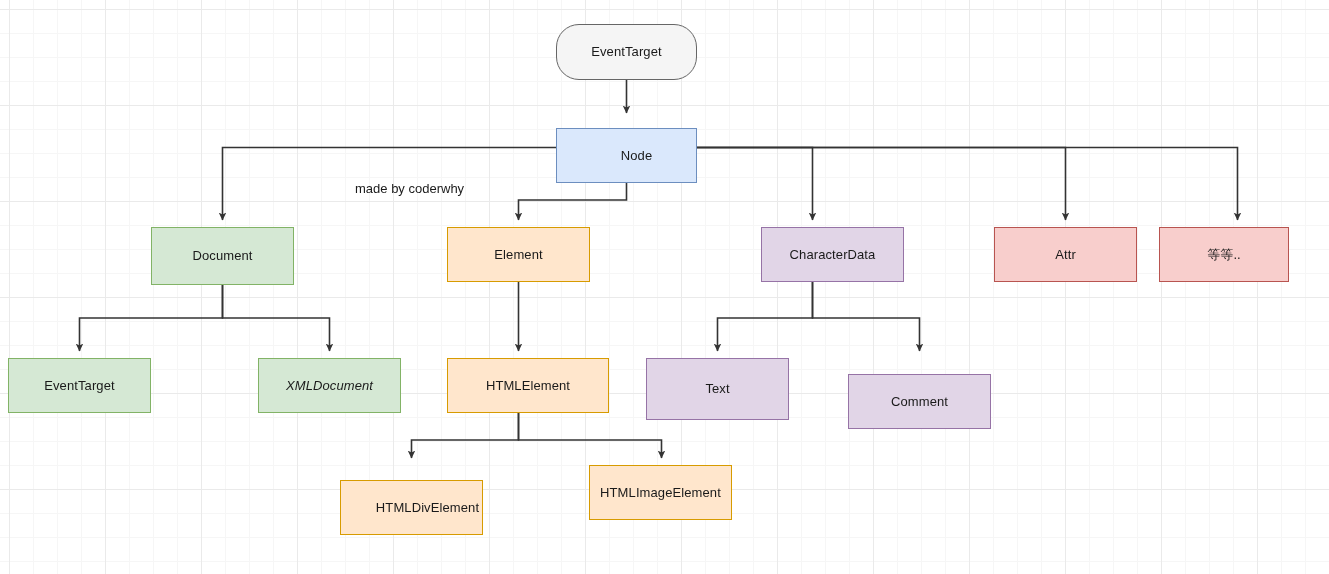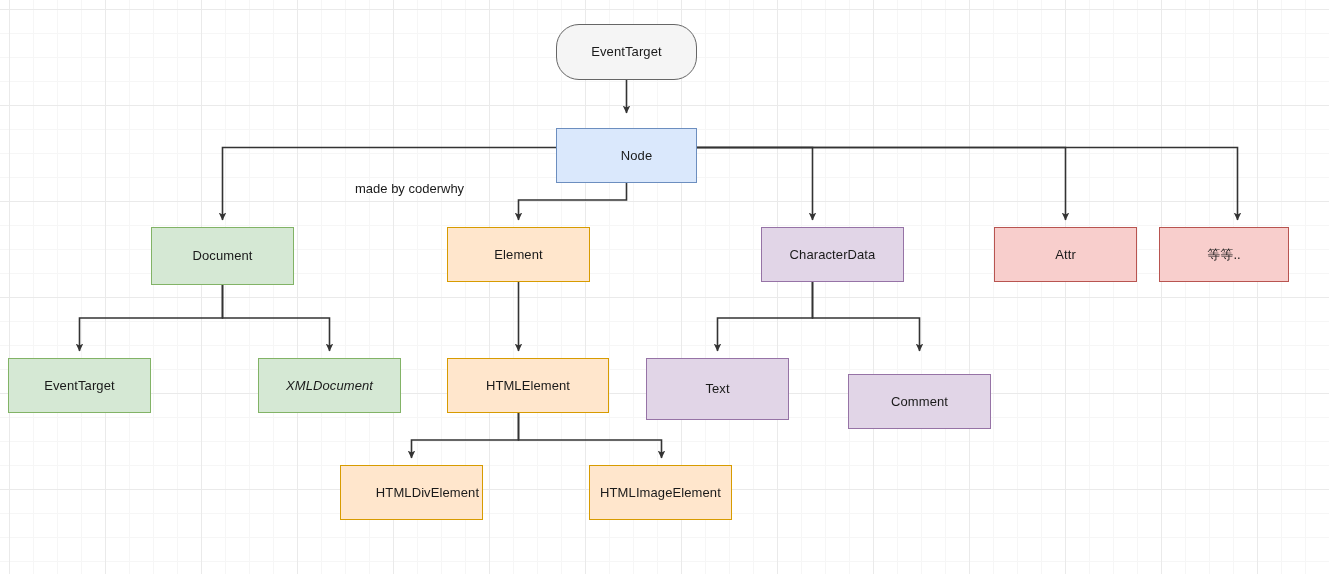--- a/index.html
+++ b/index.html
@@ -115,21 +115,21 @@
       </div>
       <div class="node" style="left: 447px; top: 358px; width: 162px; height: 55px; background: rgb(255, 230, 204); border-color: rgb(215, 155, 0);">
         <span class="node-label">HTMLElement</span>
       </div>
       <div class="node" style="left: 646px; top: 358px; width: 143px; height: 62px; background: rgb(225, 213, 231); border-color: rgb(150, 115, 166);">
         <span class="node-label">Text</span>
       </div>
       <div class="node" style="left: 848px; top: 358px; width: 143px; height: 55px; background: rgb(225, 213, 231); border-color: rgb(150, 115, 166); margin-top: 16px;">
         <span class="node-label">Comment</span>
       </div>
-      <div class="node" style="left: 340px; top: 465px; width: 143px; height: 55px; background: rgb(255, 230, 204); border-color: rgb(215, 155, 0); padding-left: 32px;">
+      <div class="node" style="left: 340px; top: 480px; width: 143px; height: 55px; background: rgb(255, 230, 204); border-color: rgb(215, 155, 0); padding-left: 32px;">
         <span class="node-label">HTMLDivElement</span>
       </div>
       <div class="node" style="left: 589px; top: 465px; width: 143px; height: 55px; background: rgb(255, 230, 204); border-color: rgb(215, 155, 0);">
         <span class="node-label">HTMLImageElement</span>
       </div>
     </div>
 
   <div class="free-label" id="attribution" style="left: 355px; top: 181px;">made by coderwhy</div>
 
 </div>

